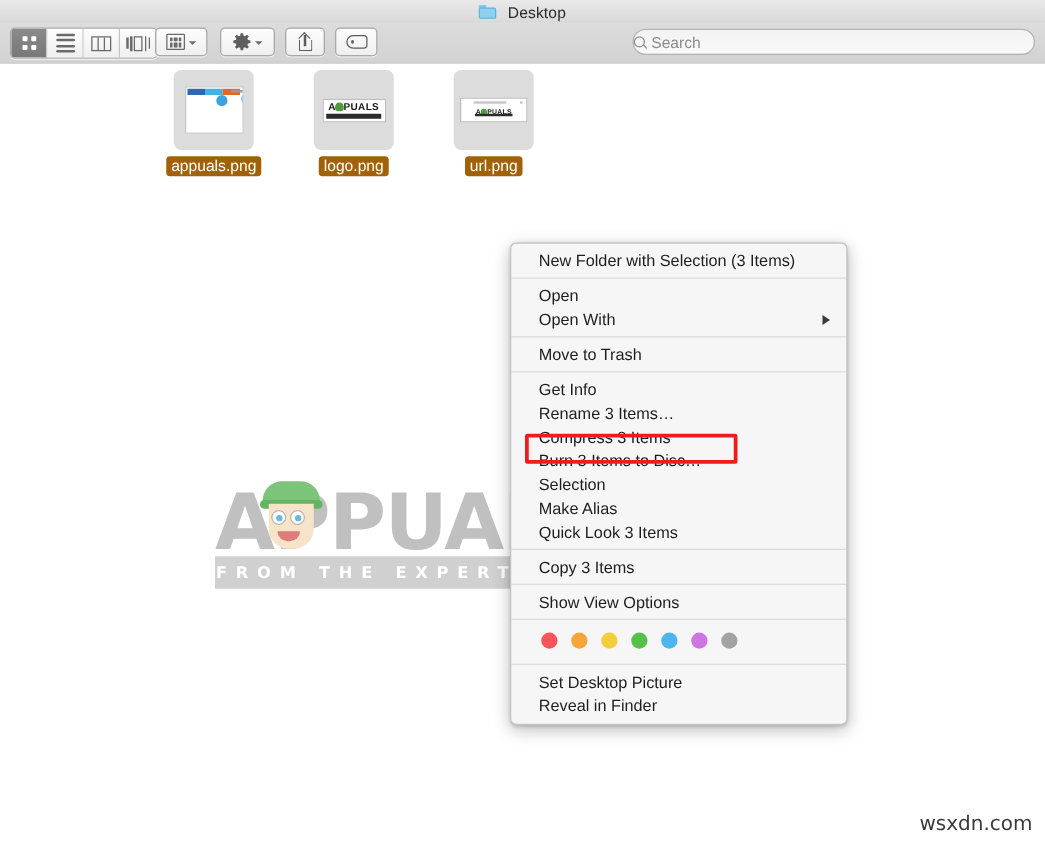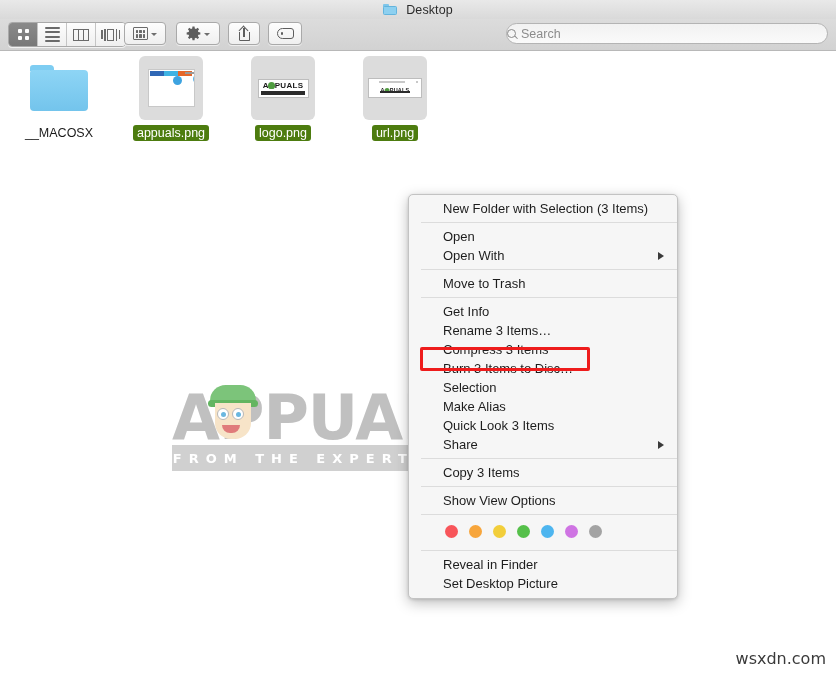--- a/index.html
+++ b/index.html
@@ -306,21 +306,21 @@
   .file-label {
     display: inline-block;
     margin-top: 5px;
     font-size: 12.5px;
     color: #1a1a1a;
     padding: 1px 4px;
     border-radius: 3px;
     white-space: nowrap;
   }
   .file-label.selected {
-    background: #4d7c0f;
+    background: #a16207;
     color: #ffffff;
   }
 
   
   .big-folder {
     width: 58px; height: 46px;
     position: relative;
   }
   .big-folder .tab {
     position: absolute;
@@ -551,21 +551,21 @@
   
   #context-menu {
     position: absolute;
     left: 408px;
     top: 143px;
     width: 270px;
     background: #f6f6f6;
     border: 1px solid #c3c3c3;
     border-radius: 5px;
     box-shadow: 0 4px 14px rgba(0,0,0,0.26), 0 1px 3px rgba(0,0,0,0.14);
-    padding: 4px 0 5px 12px;
+    padding: 4px 0 5px 0;
     box-sizing: border-box;
   }
   .menu-item {
     height: 19px;
     display: flex;
     align-items: center;
     padding: 0 12px 0 22px;
     font-size: 13px;
     color: #1d1d1d;
     position: relative;
@@ -706,29 +706,20 @@
     </div>
 
     <div id="search-field">
       <span class="mag"></span>
       <span id="search-placeholder">Search</span>
     </div>
   </div>
 
   <div id="content">
 
-    <div class="file-item" style="left:3px; top:5px;">
-      <div class="thumb-box">
-        <span class="big-folder">
-          <span class="tab"></span>
-            <span class="body"></span>
-        </span>
-      </div>
-      <span class="file-label">__MACOSX</span>
-    </div>
 
     <div class="file-item" style="left:115px; top:5px;">
       <div class="thumb-box selected-bg">
         <span class="shot">
           <span class="topbar"></span>
           <span class="hero"><i class="c1"></i><i class="c2"></i></span>
           <span class="strip"></span>
           <span class="botrow">
               <i class="b1"></i>
               <i class="b2"></i>
@@ -809,24 +800,20 @@
       </div>
       <div class="menu-item">
         <span class="label">Selection</span>
       </div>
       <div class="menu-item">
         <span class="label">Make Alias</span>
       </div>
       <div class="menu-item">
         <span class="label">Quick Look 3 Items</span>
       </div>
-      <div class="menu-item">
-        <span class="label">Share</span>
-        <span class="menu-arrow"></span>
-      </div>
       <div class="menu-sep"></div>
 
       <div class="menu-item">
         <span class="label">Copy 3 Items</span>
       </div>
       <div class="menu-sep"></div>
 
       <div class="menu-item">
         <span class="label">Show View Options</span>
       </div>
@@ -837,24 +824,24 @@
         <span class="tag-dot" style="background:#f7a53b"></span>
         <span class="tag-dot" style="background:#f2ce3a"></span>
         <span class="tag-dot" style="background:#55c04a"></span>
         <span class="tag-dot" style="background:#4db5ef"></span>
         <span class="tag-dot" style="background:#cf74e3"></span>
         <span class="tag-dot" style="background:#a3a3a3"></span>
       </div>
       <div class="menu-sep"></div>
 
       <div class="menu-item">
+        <span class="label">Set Desktop Picture</span>
+      </div>
+      <div class="menu-item">
         <span class="label">Reveal in Finder</span>
-      </div>
-      <div class="menu-item">
-        <span class="label">Set Desktop Picture</span>
       </div>
 
       <div id="compress-highlight"></div>
     </div>
 
   </div>
 
   <div id="site-credit">wsxdn.com</div>
 </div>
 

